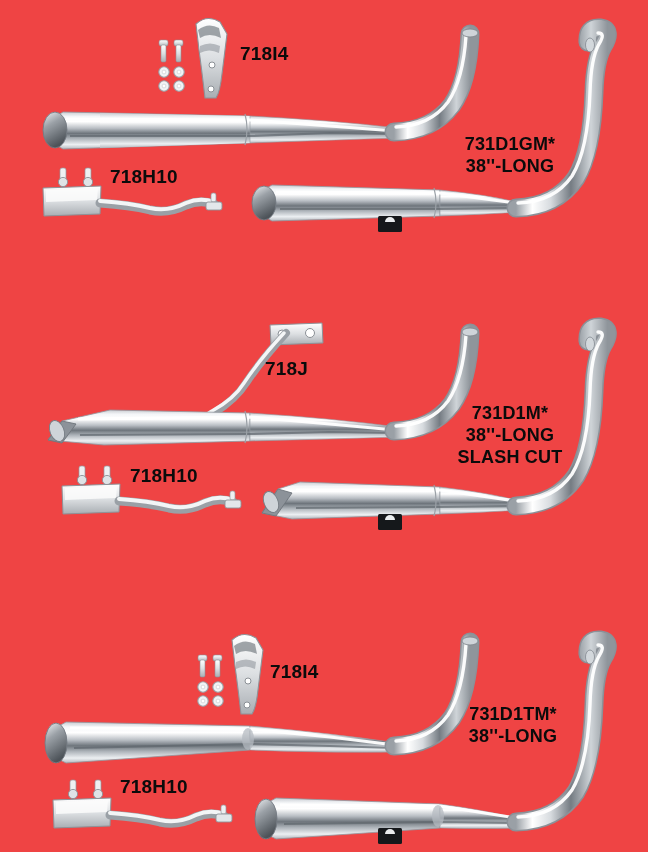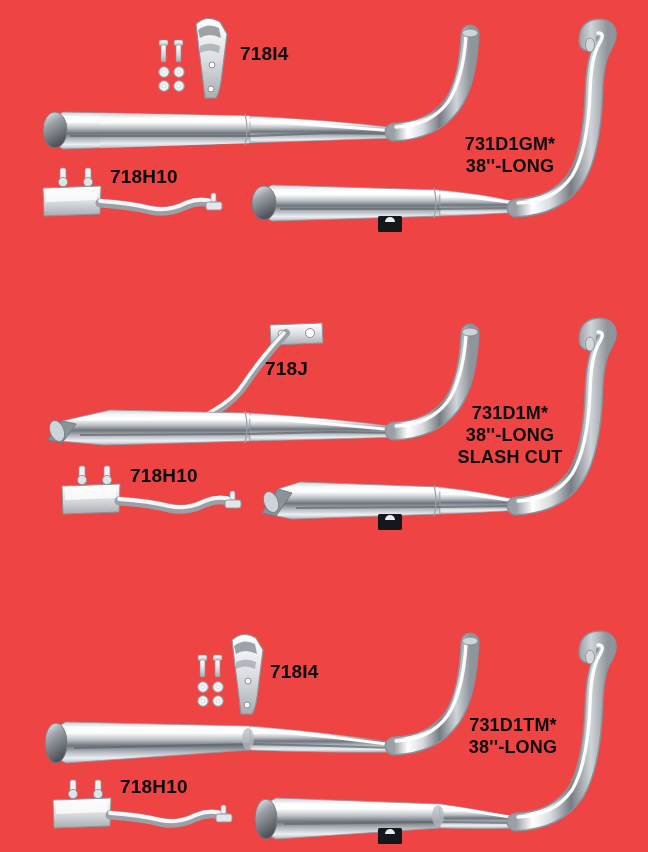--- a/index.html
+++ b/index.html
@@ -422,19 +422,19 @@
           <rect x="221" y="205" width="5" height="9" rx="2" fill="#eef0f2" stroke="#949aa0" stroke-width="0.7"></rect>
           <rect x="216" y="214" width="16" height="8" rx="2" fill="#e3e7ea" stroke="#8d9399" stroke-width="0.9"></rect>
         </g>
       </g>
     </svg>
 
     <div class="label single" style="left:270px;top:60px;">718I4</div>
 
     <div class="label single" style="left:120px;top:175px;">718H10</div>
 
-    <div class="label multi" style="left:443px;top:115px;width:140px;">
+    <div class="label multi" style="left:443px;top:104px;width:140px;">
       <span class="ln">731D1TM*</span>
       <span class="ln">38''-LONG</span>
     </div>
   </div>
 
 </div>
 
 </body></html>

